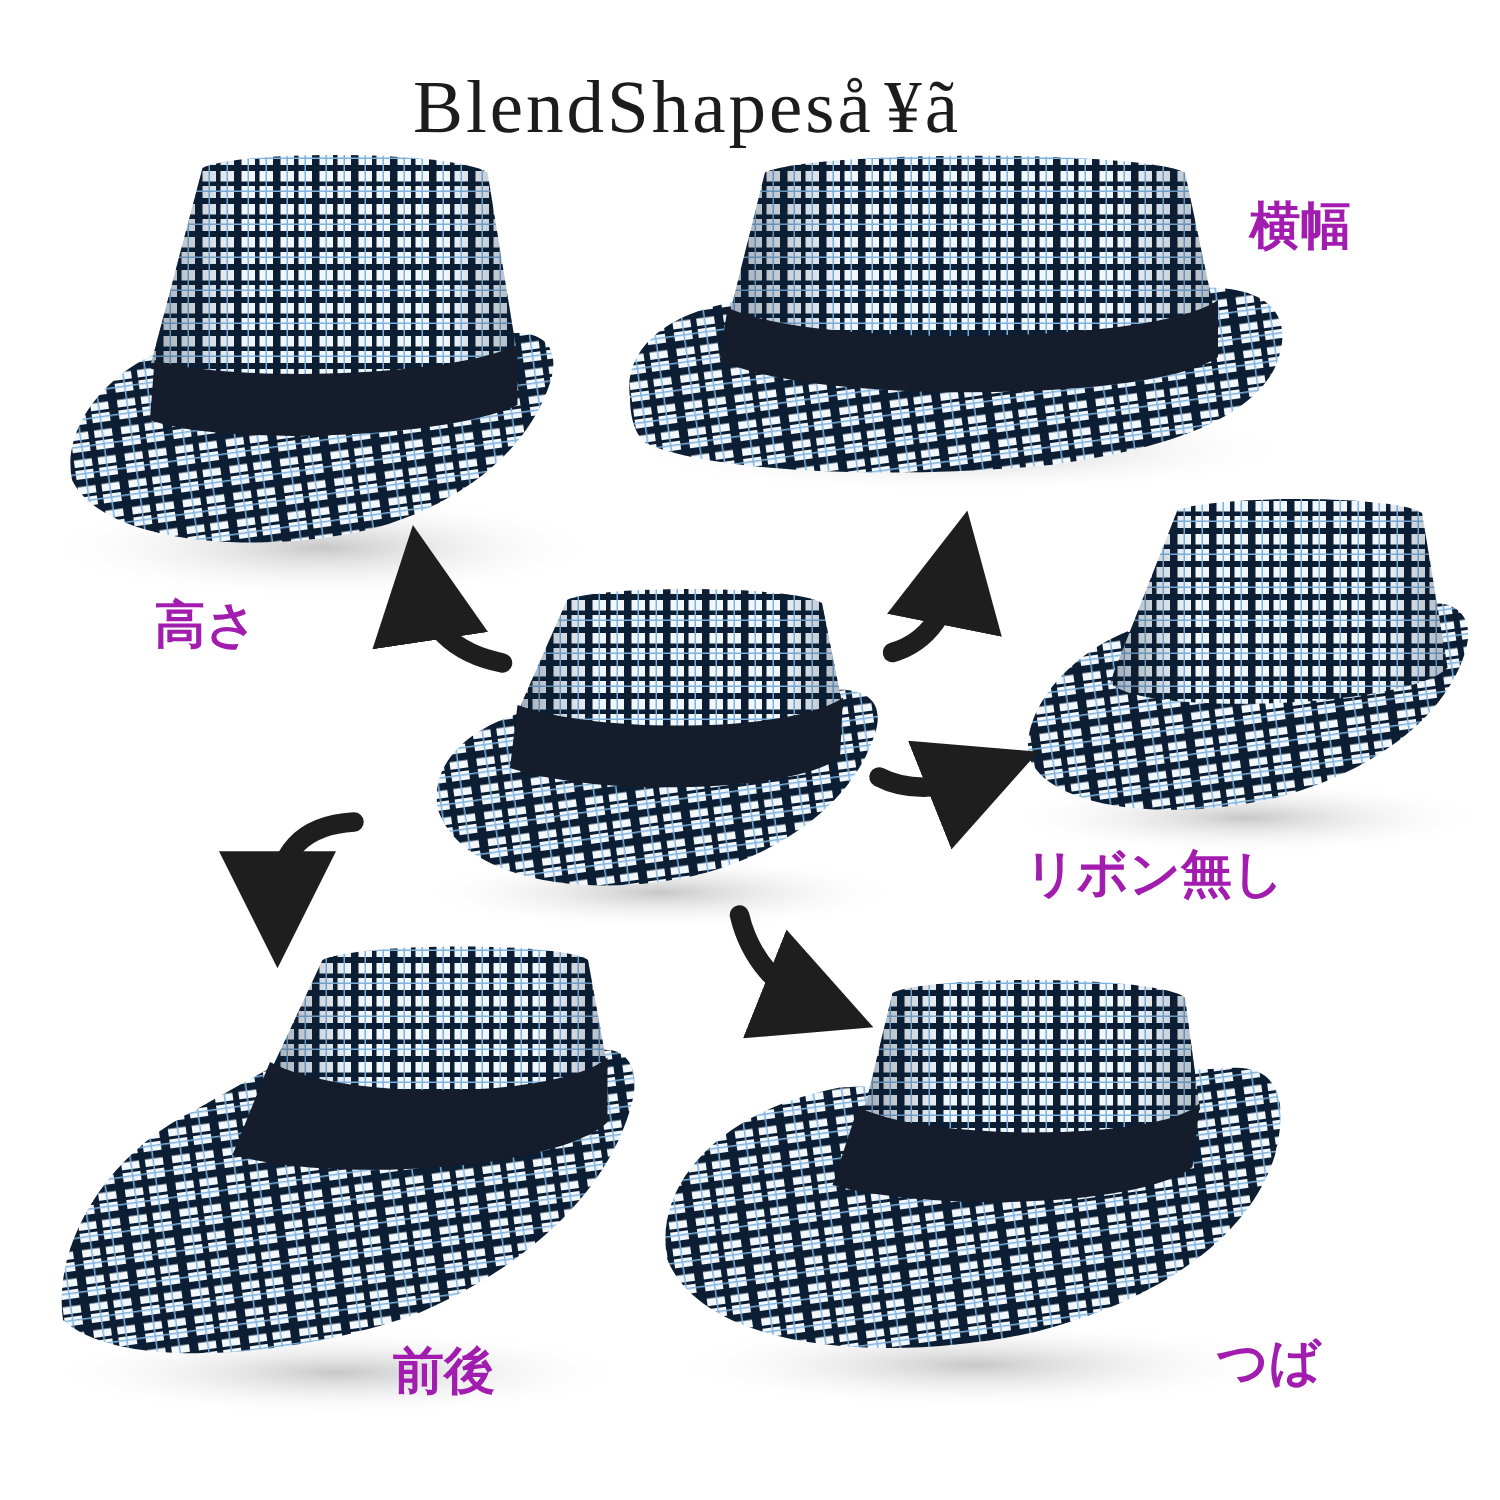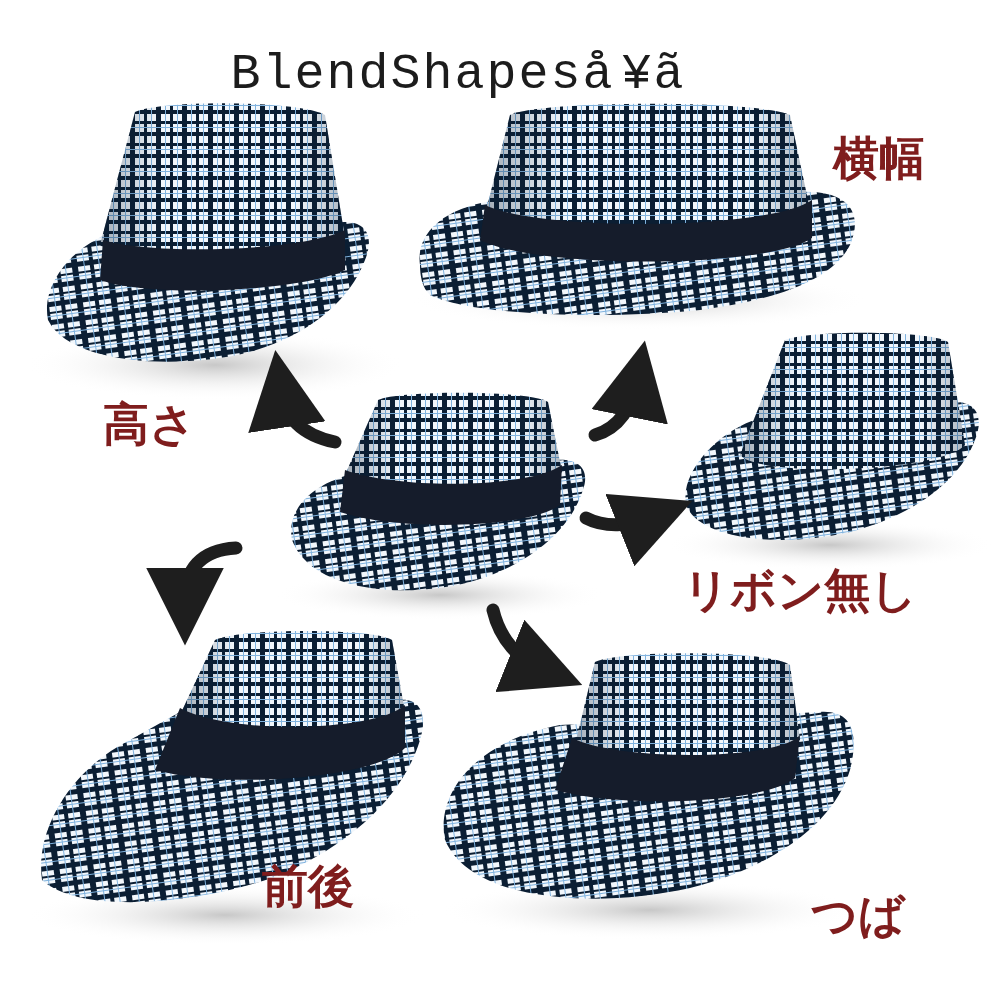--- a/index.html
+++ b/index.html
@@ -2,30 +2,30 @@
 <html><head>
 <meta charset="utf-8">
 <style>
   * { margin: 0; padding: 0; box-sizing: border-box; }
   html, body { width: 1000px; height: 1000px; background: #ffffff; overflow: hidden; }
   body { position: relative; font-family: "DejaVu Sans", sans-serif; color: #1a1a1a; }
   .canvas { position: absolute; left: 0; top: 0; width: 1000px; height: 1000px; }
   .title {
     position: absolute; left: 0; top: 28px; width: 1000px; text-align: center;
     font-size: 50px; font-weight: normal; letter-spacing: 2px; color: #1c1c1c;
-    font-family: Liberation Mono, monospace;
+    font-family: Liberation Serif, serif;
   }
   .label {
-    position: absolute; font-size: 46px; font-weight: bold; color: #7f1d1d;
+    position: absolute; font-size: 34px; font-weight: bold; color: #a21caf;
     font-family: "DejaVu Sans", sans-serif; white-space: nowrap;
   }
   .lbl-width { left: 833px; top: 128px; }
   .lbl-height { left: 103px; top: 394px; }
   .lbl-noribbon { left: 683px; top: 560px; }
-  .lbl-frontback { left: 262px; top: 856px; }
+  .lbl-frontback { left: 262px; top: 891px; }
   .lbl-brim { left: 765px; top: 885px; margin-left: 46px; }
   svg.scene { position: absolute; left: 0; top: 0; }
 </style>
 </head>
 <body>
 
 <div class="canvas">
 
   <svg class="scene" width="1000" height="1000" viewBox="0 0 1000 1000">
     <defs>

